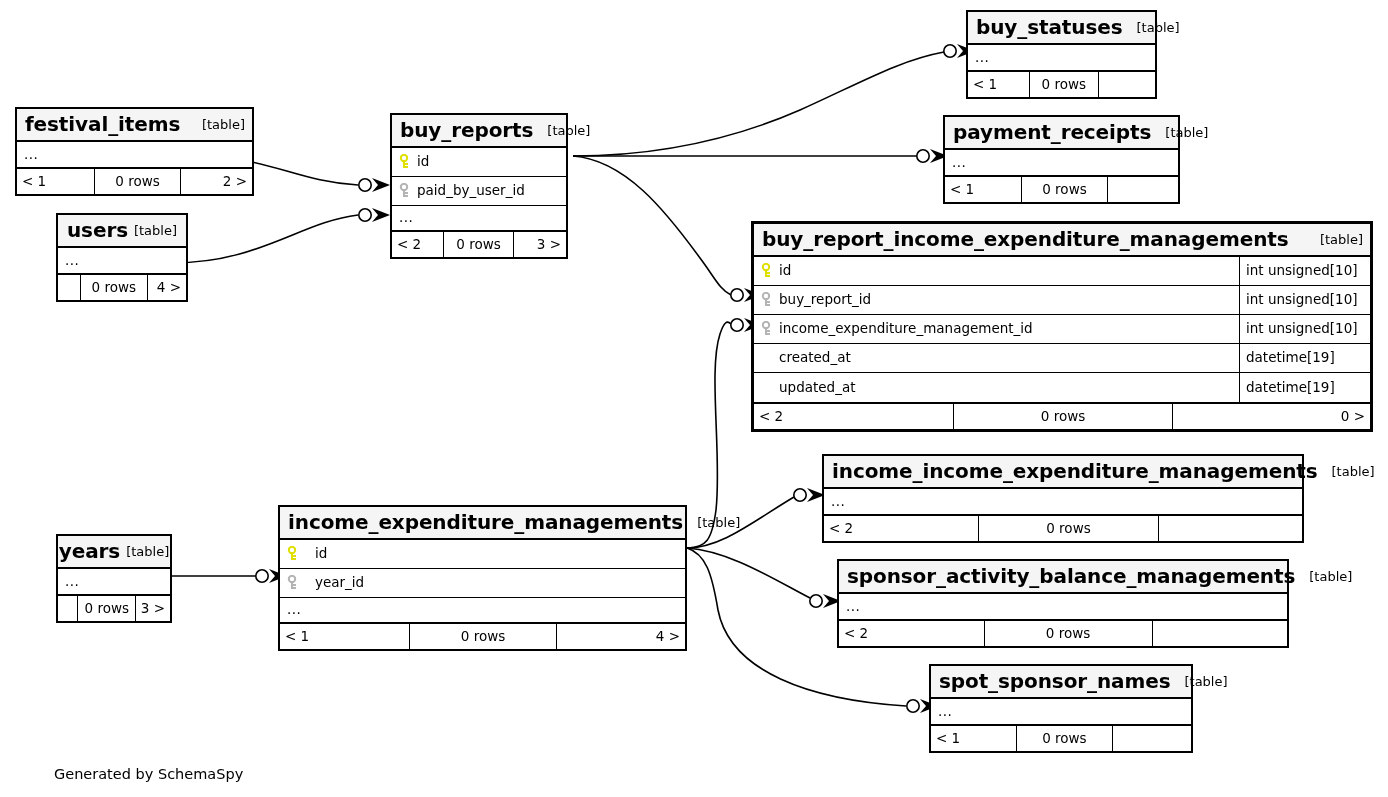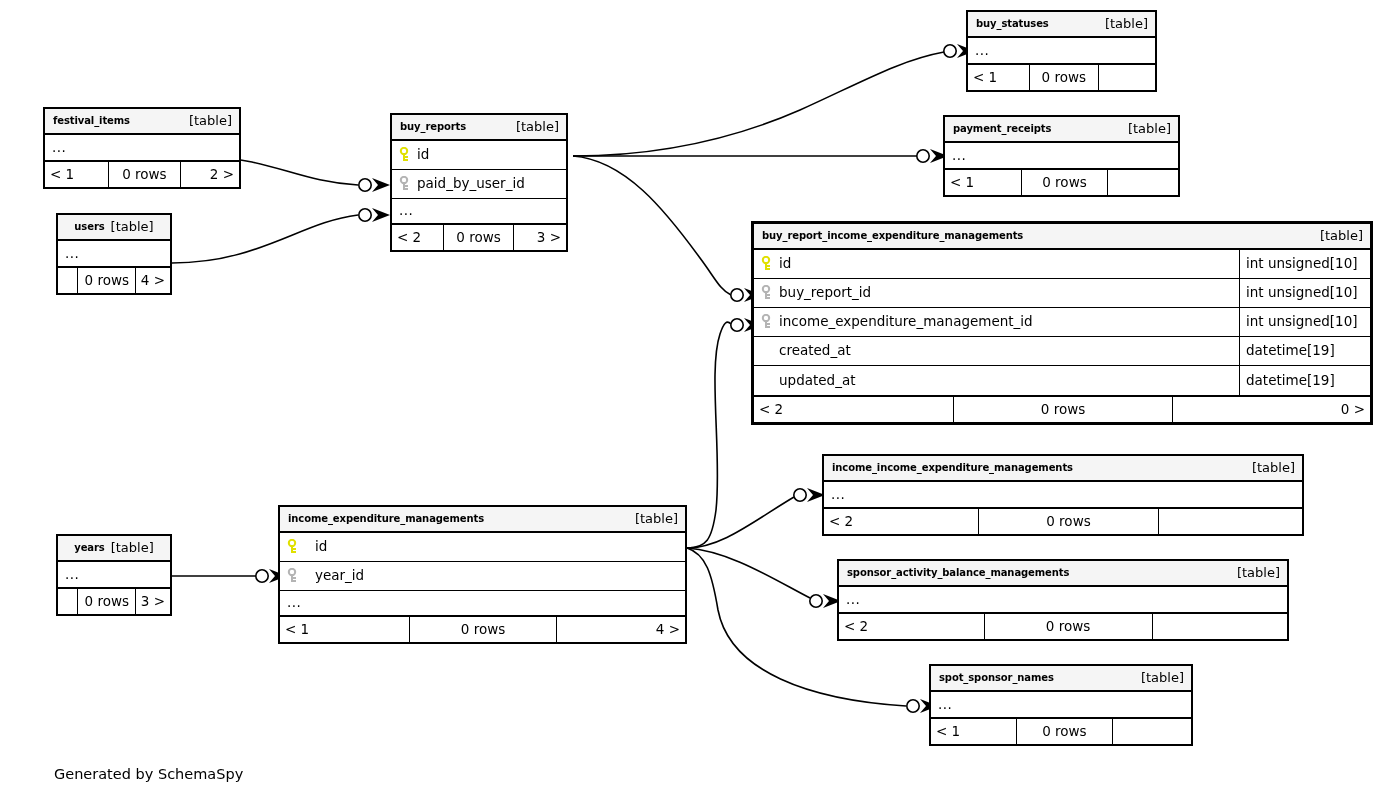--- a/index.html
+++ b/index.html
@@ -60,21 +60,21 @@
     align-items: center;
     justify-content: space-between;
     background: #f5f5f5;
     border-bottom: 2px solid #000000;
     padding: 5px 7px 6px 8px;
     box-sizing: border-box;
     white-space: nowrap;
   }
   .tbl-name {
     font-weight: bold;
-    font-size: 10px;
+    font-size: 20px;
     letter-spacing: -0.1px;
     text-align: right;
   }
   .tbl-tag {
     font-size: 13px;
     font-weight: normal;
     padding-left: 14px;
   }
 
   .tbl-body { display: block; }
@@ -216,40 +216,40 @@
       <path class="edge-foot" d="M920,699 L938,706 L920,713 L926,706 Z"></path>
     </g>
 
     <g>
       <path class="edge-line" d="M172,576 L256,576"></path>
       <circle class="edge-dot" cx="262" cy="576" r="6.2"></circle>
       <path class="edge-foot" d="M269,569 L287,576 L269,583 L275,576 Z"></path>
     </g>
   </svg>
 
-  <div class="tbl" style="left:15px; top:107px; width:198px;margin-left:28px;">
+  <div class="tbl" style="left:15px; top:107px; width:239px;">
     <div class="tbl-head">
       <span class="tbl-name">festival_items</span>
       <span class="tbl-tag">[table]</span>
     </div>
     <div class="tbl-body">
       <div class="col-row" style="min-height:25px;">
         <span class="col-main">
             <span class="col-ellipsis">...</span>
           </span>
       </div>
     </div>
     <div class="tbl-foot">
       <span class="foot-cell foot-left" style="width:33%;">&lt; 1</span>
       <span class="foot-cell foot-center" style="width:37%;">0 rows</span>
       <span class="foot-cell foot-right" style="width:30%;">2 &gt;</span>
     </div>
   </div>
 
-  <div class="tbl" style="left:56px; top:213px; width:116px;">
+  <div class="tbl" style="left:56px; top:213px; width:132px;">
     <div class="tbl-head" style="justify-content:center; padding:5px 6px 6px 6px;">
       <span class="tbl-name">users</span>
       <span class="tbl-tag" style="padding-left:6px;">[table]</span>
     </div>
     <div class="tbl-body">
       <div class="col-row" style="min-height:25px;">
         <span class="col-main">
             <span class="col-ellipsis">...</span>
           </span>
       </div>

